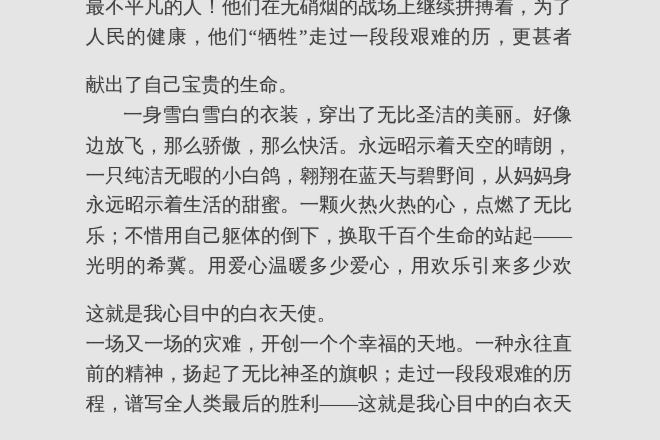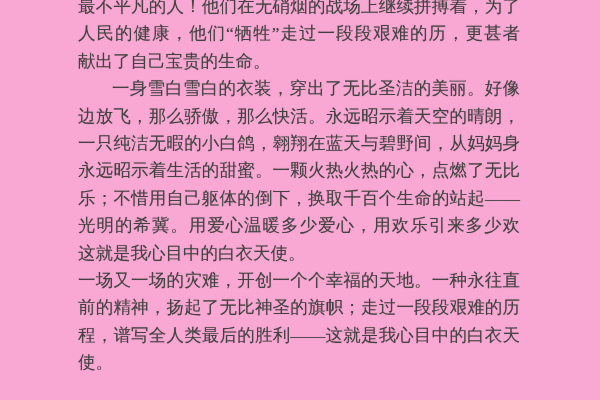--- a/index.html
+++ b/index.html
@@ -7,21 +7,21 @@
     padding: 0;
     width: 600px;
     height: 400px;
     overflow: hidden;
     background: #ffffff;
   }
   .scan-page {
     position: relative;
     width: 600px;
     height: 400px;
-    background: #f9a8d4;
+    background: #e5e5e5;
     overflow: hidden;
     font-family: "Liberation Serif", "DejaVu Serif", serif;
   }
   .essay-text {
     position: absolute;
     left: 78px;
     right: 80px;
     top: -7px;
   }
   .essay-line {
@@ -33,20 +33,21 @@
     white-space: nowrap;
     text-align: justify;
     text-align-last: justify;
   }
   .essay-line.indent {
     padding-left: 34px;
   }
   .essay-line.short {
     text-align: left;
     text-align-last: left;
+    margin-top: 16px;
   }
 </style>
 </head>
 <body>
 
 <div class="scan-page">
   <div class="essay-text">
 
   <div class="essay-line clipped">最不平凡的人！他们在无硝烟的战场上继续拼搏着，为了</div>
       <div class="essay-line">人民的健康，他们“牺牲”走过一段段艰难的历，更甚者</div>

